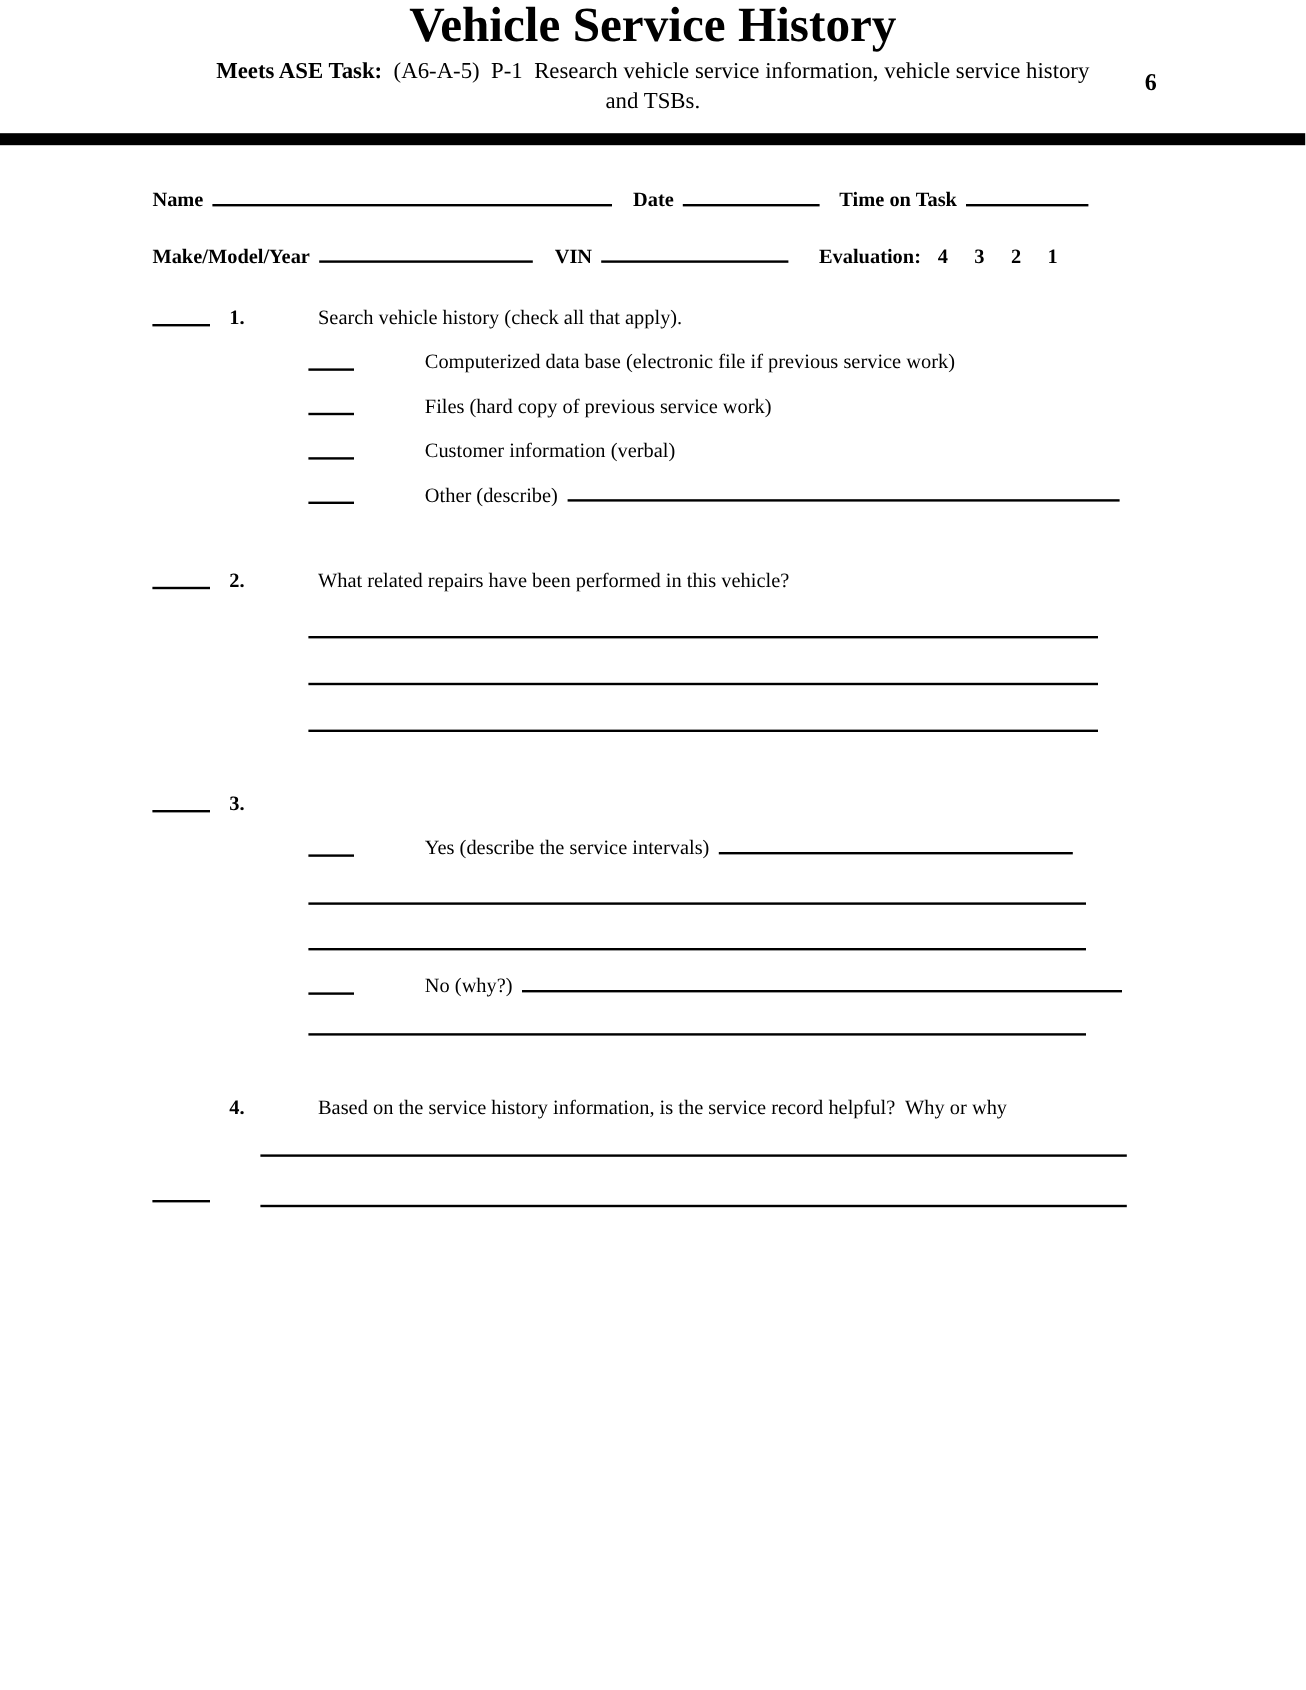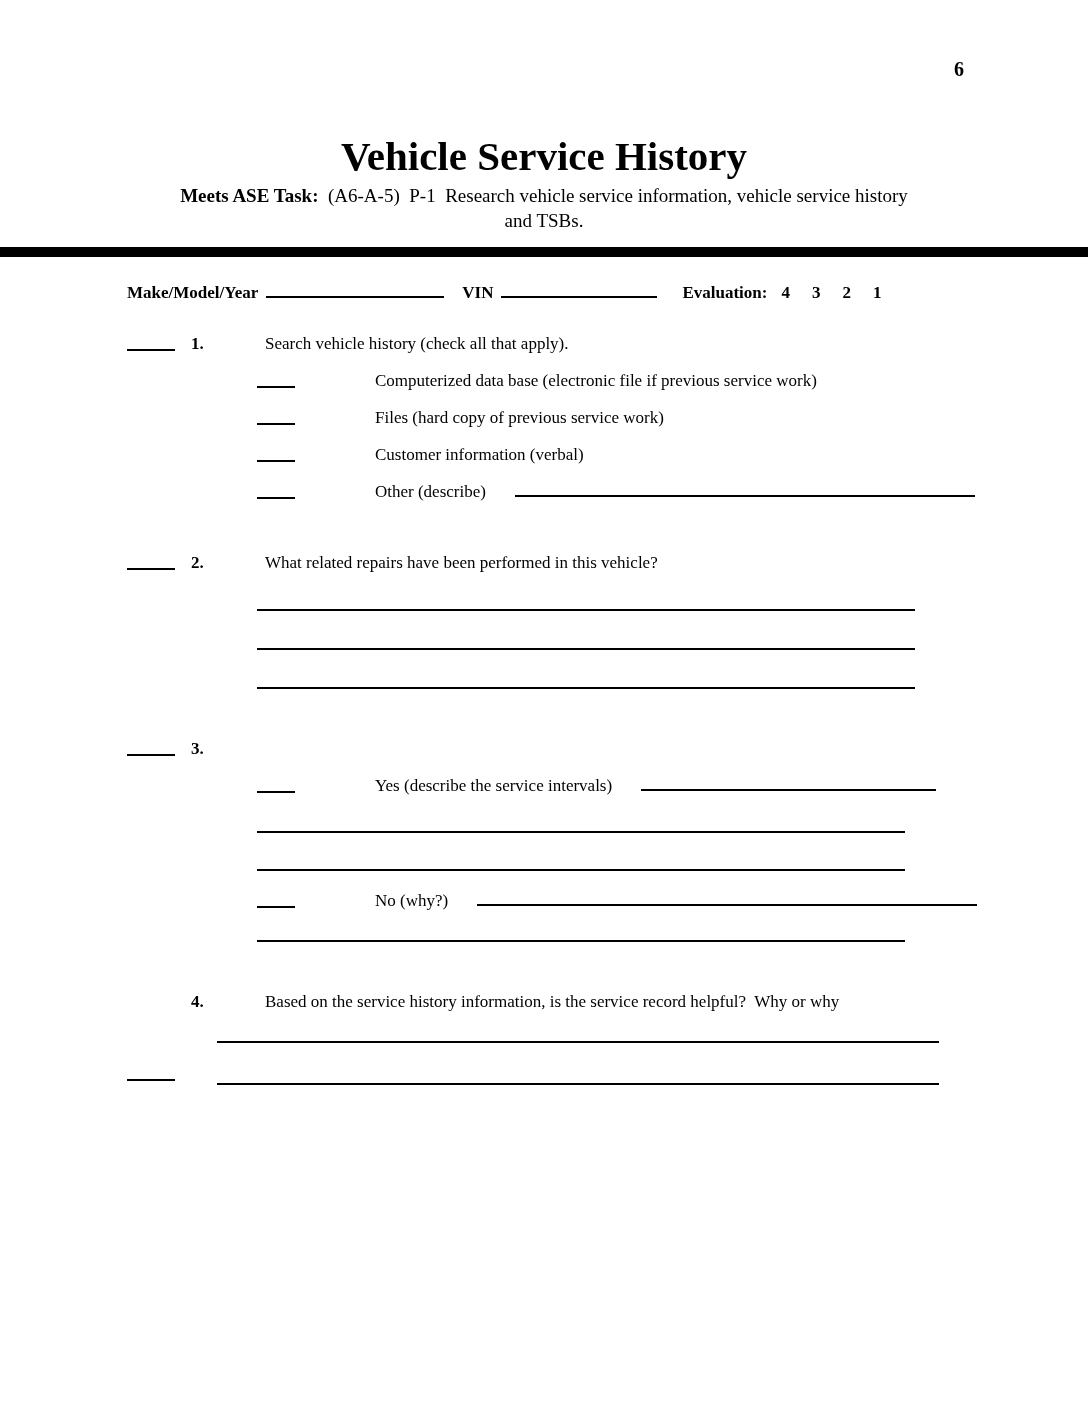--- a/index.html
+++ b/index.html
@@ -14,21 +14,20 @@
   }
   .page-number {
     position: absolute;
     top: 58px;
     right: 124px;
     font-size: 20px;
     font-weight: bold;
   }
   .title {
     margin: 0;
-    padding-top: 136px;
     font-size: 41px;
     line-height: 41px;
     font-weight: bold;
     text-align: center;
     white-space: pre-wrap;
   }
   .subtitle {
     margin: 6px 0 0 0;
     font-size: 19px;
     line-height: 25px;
@@ -79,21 +78,21 @@
     height: 1px;
     align-self: flex-end;
     margin-bottom: 4px;
     margin-right: 16px;
     flex: none;
   }
   .qnum { font-weight: bold; width: 26px; flex: none; }
   .qtext { white-space: pre-wrap; margin-left: 48px; }
   .q1 { margin-top: 28px; }
   .opts { margin-left: 130px; }
-  .opt { display: flex; align-items: baseline; margin-top: 14px; gap: 21px; }
+  .opt { display: flex; align-items: baseline; margin-top: 14px; }
   .optblank {
     width: 38px;
     border-bottom: 2px solid #000;
     height: 1px;
     align-self: flex-end;
     margin-bottom: 4px;
     margin-right: 11px;
     flex: none;
   }
   .opt .fill { flex: none; }
@@ -128,20 +127,28 @@
   <div class="page-number">6</div>
 
   <h1 class="title">Vehicle Service History</h1>
 
   <p class="subtitle"><b>Meets ASE Task:</b><span>  </span><span>(A6-A-5)  P-1  Research vehicle service information, vehicle service history</span><br><span>and TSBs.</span></p>
 
   <div class="rule"></div>
 
   <div class="content">
 
+    <div class="frow row-name">
+      <b>Name</b>
+      <span class="blank w333"></span>
+      <b class="ml17">Date</b>
+      <span class="blank w114"></span>
+      <b class="ml16">Time on Task</b>
+      <span class="blank w102"></span>
+    </div>
 
     <div class="frow row-make">
       <b>Make/Model/Year</b>
       <span class="blank w178"></span>
       <b class="ml18">VIN</b>
       <span class="blank w156"></span>
       <b class="ml25">Evaluation:</b>
       <span class="score first">4</span>
       <span class="score">3</span>
       <span class="score">2</span>

